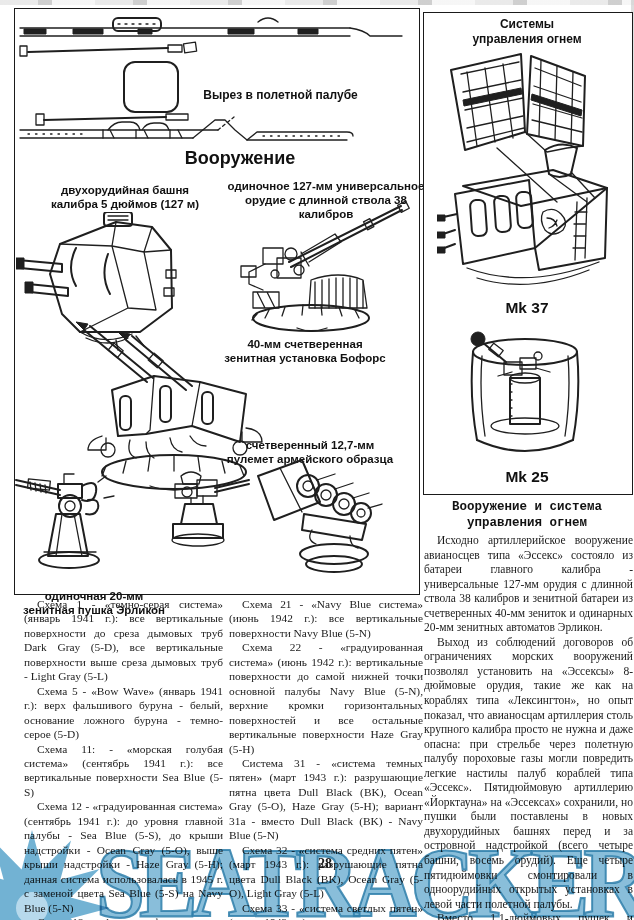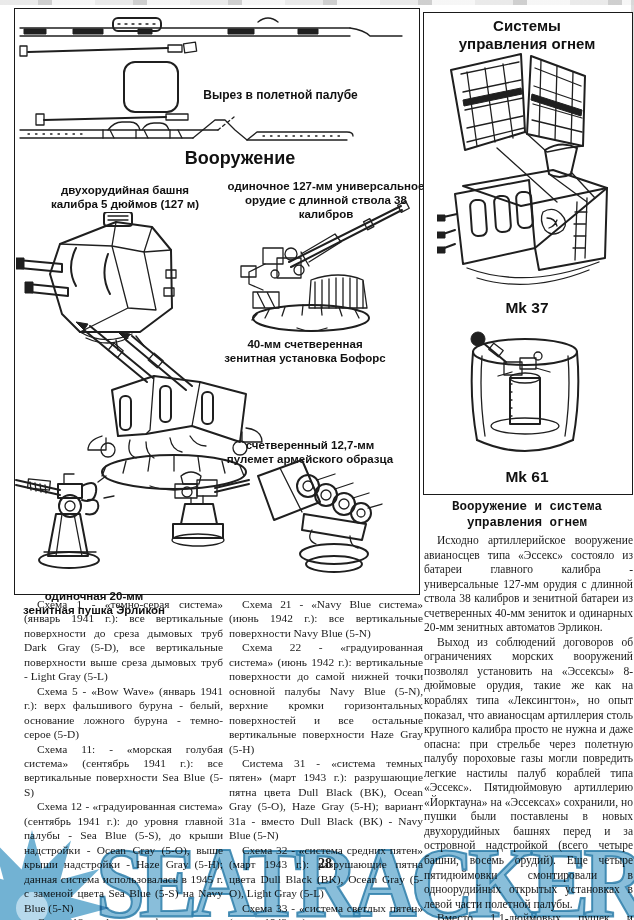--- a/index.html
+++ b/index.html
@@ -13,21 +13,21 @@
   .serif-caption{position:absolute;font-family:"Liberation Serif",serif;font-weight:bold;
                  text-align:center;line-height:1.3;color:#111;}
   .textcol{position:absolute;text-align:justify;}
   .textcol p{margin:0;text-indent:13px;}
   #main-col{left:424px;top:533px;width:209px;font-size:11.5px;line-height:14.55px;}
   #scheme-col-1{left:24px;top:597px;width:199px;font-size:11.4px;line-height:14.45px;}
   #scheme-col-2{left:229px;top:597px;width:194px;font-size:11.4px;line-height:14.45px;}
   #armament-title{left:14px;top:148px;width:452px;font-size:18px;}
   #deck-label{left:198px;top:88px;width:165px;font-size:12px;}
   .small-label{font-size:11.5px;}
-  #fc-title{left:423px;top:17px;width:208px;font-size:15px;}
+  #fc-title{left:423px;top:17px;width:208px;font-size:12px;}
   #mk37-label,#mk51-label{left:423px;width:208px;font-size:15.5px;}
   #mk37-label{top:299px;}
   #mk51-label{top:468px;}
   #fc-caption{left:420px;top:499px;width:214px;font-size:12.5px;font-family:Liberation Mono, monospace;}
   #page-number{left:0;top:856px;width:634px;text-align:center;font-weight:bold;font-size:14px;margin-left:8px;}
   svg.draw{position:absolute;}
   svg.draw *{vector-effect:non-scaling-stroke;}
   .ink{stroke:#1f1f1f;fill:none;stroke-width:1.3;stroke-linecap:round;stroke-linejoin:round;}
   .ink2{stroke:#1f1f1f;fill:none;stroke-width:2;stroke-linecap:round;stroke-linejoin:round;}
   .inkf{stroke:#1f1f1f;fill:#1f1f1f;stroke-width:1;}
@@ -266,21 +266,21 @@
     <path class="ink" d="M60,62 l-2,0 M60,70 l-2,0 M60,78 l-2,0 M60,86 l-2,0 M60,94 l-2,0"></path>
     <rect class="ink" x="52" y="40" width="18" height="13"></rect>
     <rect class="ink" x="68" y="36" width="16" height="11"></rect>
     <path class="ink2" d="M54,40 L30,20"></path>
     <circle class="inkf" cx="26" cy="17" r="7"></circle>
     <rect class="ink" x="38" y="24" width="12" height="8" transform="rotate(38 44 28)"></rect>
     <circle class="ink" cx="86" cy="34" r="4"></circle>
     <path class="ink" d="M84,46 l14,4 M60,50 l-14,4"></path>
   </svg>
   <div id="mk51-label" class="fig-label">
-    <span>Mk 61</span>
+    <span>Mk 25</span>
   </div>
 
   <div id="fc-caption" class="serif-caption">
     <span style="display:block">Вооружение и система</span>
     <span style="display:block">управления огнем</span>
   </div>
 
   <div id="main-col" class="textcol">
     <p>Исходно артиллерийское вооружение авианосцев типа «Эссекс» состояло из батареи главного калибра - универсальные 127-мм орудия с длинной ствола 38 калибров и зенитной батареи из счетверенных 40-мм зениток и одинарных 20-мм зенитных автоматов Эрликон.</p>
     <p>Выход из соблюдений договоров об ограничениях морских вооружений позволял установить на «Эссексы» 8-дюймовые орудия, такие же как на кораблях типа «Лексингтон», но опыт показал, что авианосцам артиллерия столь крупного калибра просто не нужна и даже опасна: при стрельбе через полетную палубу пороховые газы могли повредить легкие настилы палуб кораблей типа «Эссекс». Пятидюймовую артиллерию «Йорктауна» на «Эссексах» сохранили, но пушки были поставлены в новых двухорудийных башнях перед и за островной надстройкой (всего четыре башни, восемь орудий). Еще четыре пятидюймовки смонтировали в одноорудийных открытых установках в левой части полетной палубы.</p>

